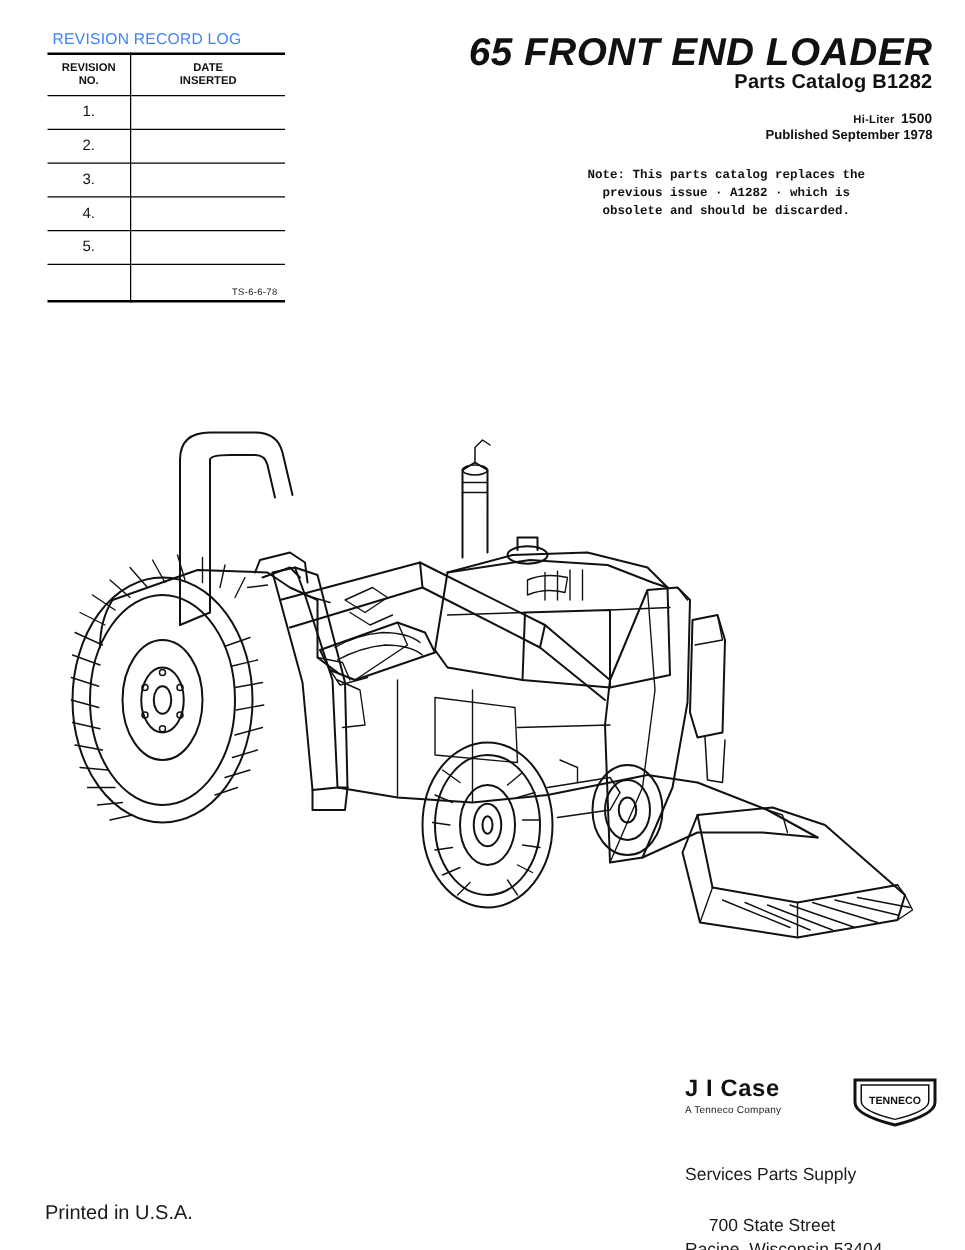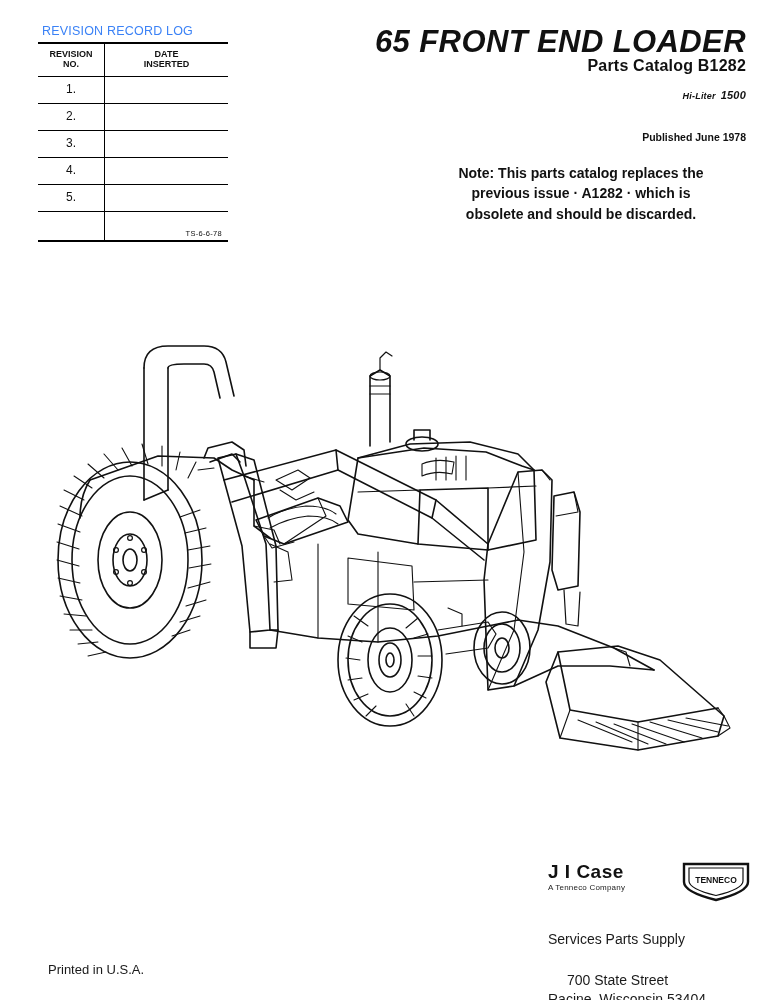--- a/index.html
+++ b/index.html
@@ -102,39 +102,39 @@
   .header .subtitle {
     font-size: 16px;
     font-weight: bold;
     letter-spacing: .2px;
     margin-bottom: 14px;
   }
   .header .hiliter {
     font-size: 9px;
     font-weight: bold;
     letter-spacing: .2px;
-    margin-bottom: 30px;
-    font-style: italic;
+    margin-bottom: 1px;
   }
   .header .hiliter .num {
     font-size: 11px;
     margin-left: 5px;
   }
   .header .published {
     font-size: 10.5px;
     font-weight: bold;
     margin-bottom: 20px;
   }
   .note {
-    font-size: 14px;
+    font-size: 10px;
     font-weight: bold;
     line-height: 1.45;
     text-align: center;
     margin-left: auto;
     width: 330px;
+    font-family: Liberation Mono, monospace;
   }
   .note .l1 { display: block; }
   .note .l2 { display: block; }
   .note .l3 { display: block; }
 
   
   .illustration {
     position: absolute;
     left: 18px;
     top: 330px;
@@ -176,23 +176,23 @@
   .footer-line {
     font-size: 14px;
     color: #1a1a1a;
     line-height: 1.35;
   }
   .footer-services { margin-top: 26px; }
   .footer-address { margin-top: 22px; margin-left: 19px; }
 
   .printed {
     position: absolute;
-    left: 48px;
+    left: 36px;
     top: 962px;
-    font-size: 13px;
+    font-size: 16px;
     color: #1a1a1a;
   }
 </style>
 </head>
 <body>
 
 <div class="page">
 
   <div class="rev-log">
     <div class="rev-log-title">REVISION RECORD LOG</div>
@@ -239,21 +239,21 @@
       </tbody>
     </table>
   </div>
 
   <div class="header">
     <div class="title">65 FRONT END LOADER</div>
     <div class="subtitle">Parts Catalog B1282</div>
     <div class="hiliter">
       <span>Hi-Liter</span><span class="num">1500</span>
     </div>
-    <div class="published">Published June 1978</div>
+    <div class="published">Published September 1978</div>
     <div class="note">
       <span class="l1">Note: This parts catalog replaces the</span>
       <span class="l2">previous issue · A1282 · which is</span>
       <span class="l3">obsolete and should be discarded.</span>
     </div>
   </div>
 
   <div class="illustration">
     <svg viewBox="0 0 736 430" width="736" height="430" fill="none" stroke="#111" stroke-width="1.6" stroke-linejoin="round" stroke-linecap="round">
 

